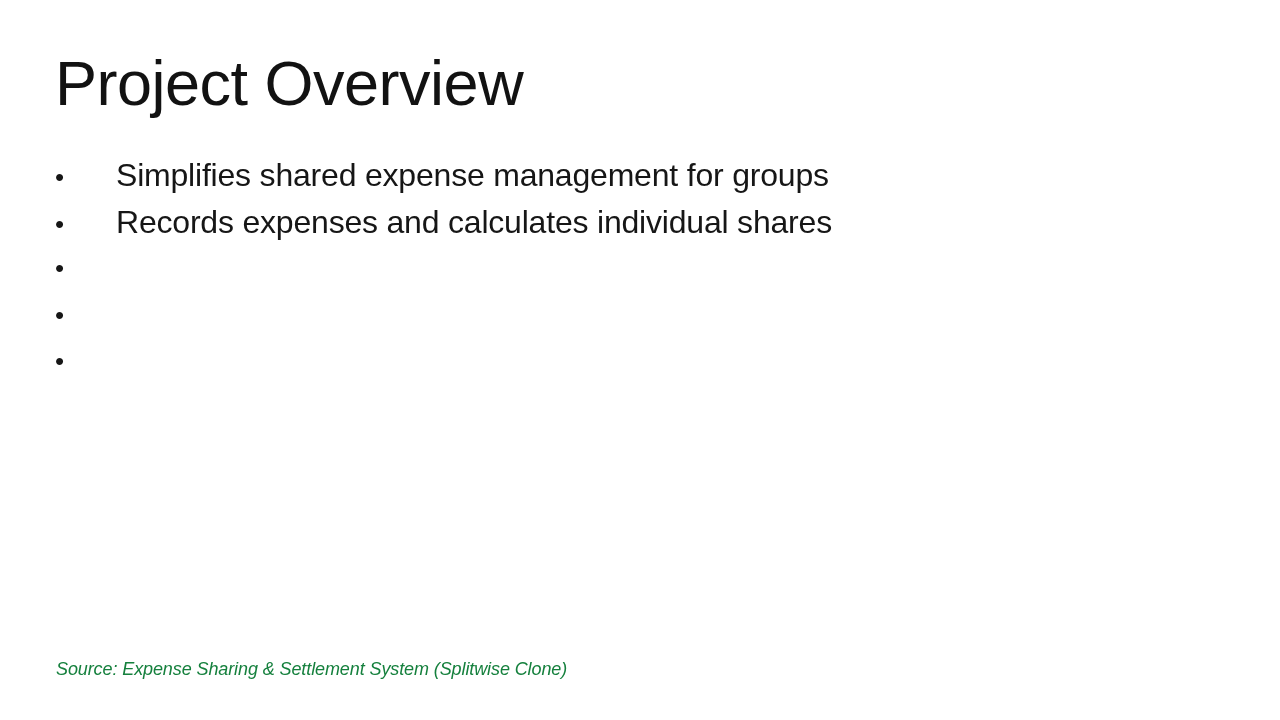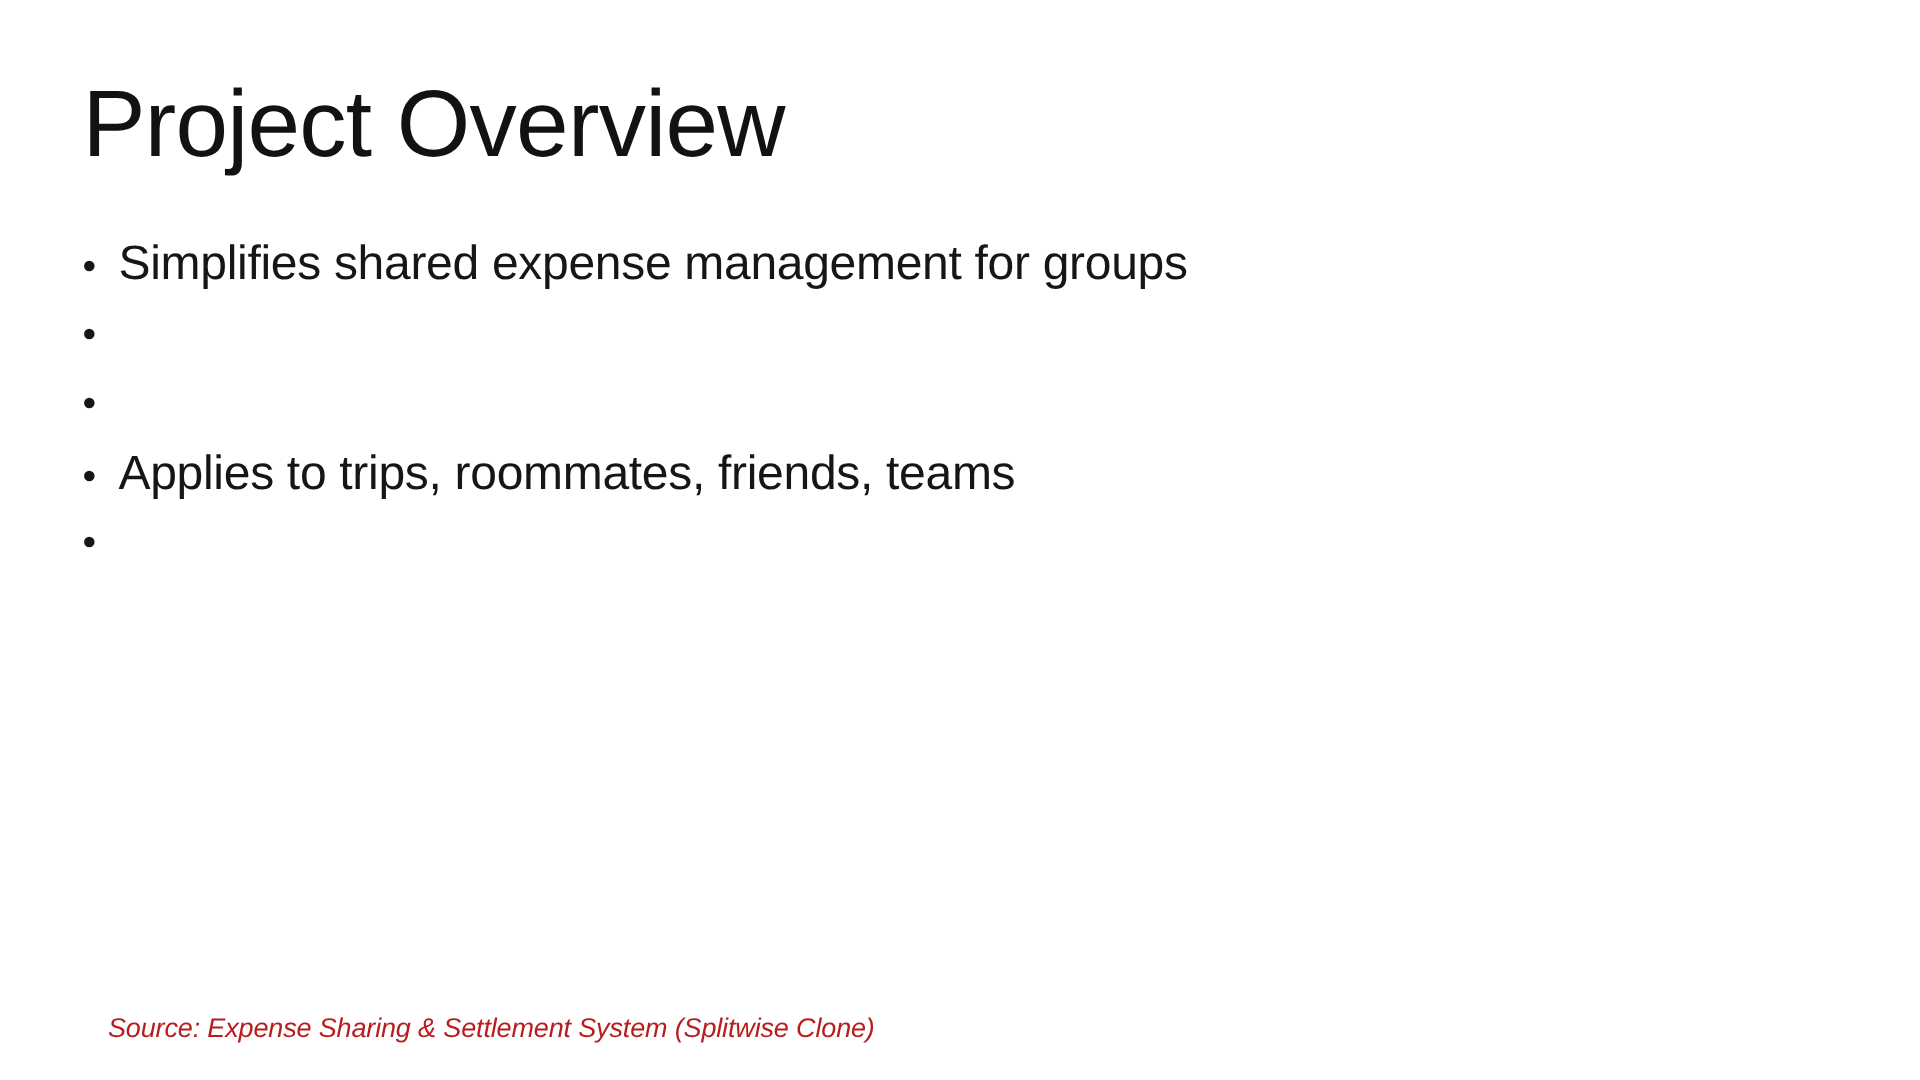--- a/index.html
+++ b/index.html
@@ -66,63 +66,64 @@
     flex: 0 0 auto;
     width: 24px;
     font-size: 26px;
     line-height: 46.5px;
     color: #161616;
     text-align: left;
   }
 
   .bullet-text {
     flex: 0 1 auto;
+    margin-left: 37px;
   }
 
   
   .source-note {
     position: absolute;
     left: 56px;
     top: 658px;
-    margin: 16px;
+    margin: 0;
     font-family: "Liberation Sans", sans-serif;
     font-size: 18px;
     font-style: italic;
     font-weight: 400;
     line-height: 22px;
-    color: #b91c1c;
+    color: #15803d;
     letter-spacing: -0.1px;
     white-space: nowrap;
   }
 </style>
 </head>
 <body>
 
 <div class="slide">
 
   <h1 class="slide-title">Project Overview</h1>
 
   <ul class="bullet-list">
 
     <li class="bullet-item">
       <span class="bullet-marker">•</span>
       <span class="bullet-text">Simplifies shared expense management for groups</span>
     </li>
 
     <li class="bullet-item">
       <span class="bullet-marker">•</span>
+      <span class="bullet-text">Records expenses and calculates individual shares</span>
     </li>
 
     <li class="bullet-item">
       <span class="bullet-marker">•</span>
     </li>
 
     <li class="bullet-item">
       <span class="bullet-marker">•</span>
-      <span class="bullet-text">Applies to trips, roommates, friends, teams</span>
     </li>
 
     <li class="bullet-item">
       <span class="bullet-marker">•</span>
     </li>
 
   </ul>
 
   <p class="source-note">Source: Expense Sharing &amp; Settlement System (Splitwise Clone)</p>
 

